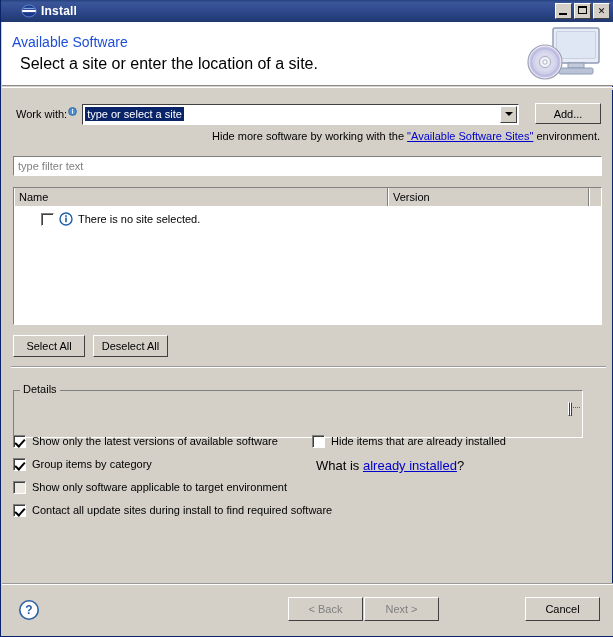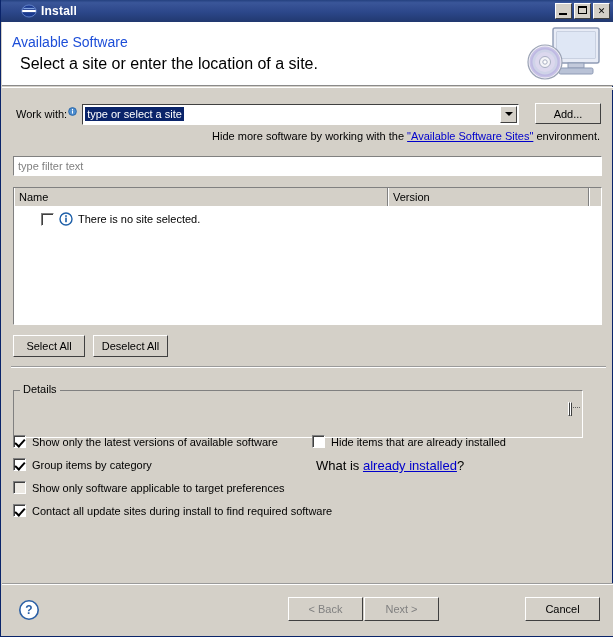--- a/index.html
+++ b/index.html
@@ -312,21 +312,21 @@
   }
   .sb-part .dots {
     position: absolute; left: 2px; top: 4px;
     width: 7px; height: 1px;
     border-top: 1px dotted #606060;
   }
 
   
   .opt {
     position: absolute;
-    display: flex; align-items: center;
+    display: flex; 
     font-size: 11px;
     white-space: nowrap;
   }
   .opt .cb { margin-right: 6px; }
   #opt1 { left: 11px; top: 345px; }
   #opt2 { left: 11px; top: 368px; }
   #opt3 { left: 11px; top: 391px; }
   #opt4 { left: 11px; top: 414px; }
   #opt5 { left: 310px; top: 345px; }
   #whatis {
@@ -474,21 +474,21 @@
     <div class="opt" id="opt1">
       <span class="cb checked"></span>
       <span>Show only the latest versions of available software</span>
     </div>
     <div class="opt" id="opt2">
       <span class="cb checked"></span>
       <span>Group items by category</span>
     </div>
     <div class="opt" id="opt3">
       <span class="cb dim"></span>
-      <span>Show only software applicable to target preferences</span>
+      <span>Show only software applicable to target environment</span>
     </div>
     <div class="opt" id="opt4">
       <span class="cb checked"></span>
       <span>Contact all update sites during install to find required software</span>
     </div>
     <div class="opt" id="opt5">
       <span class="cb"></span>
       <span>Hide items that are already installed</span>
     </div>
 

